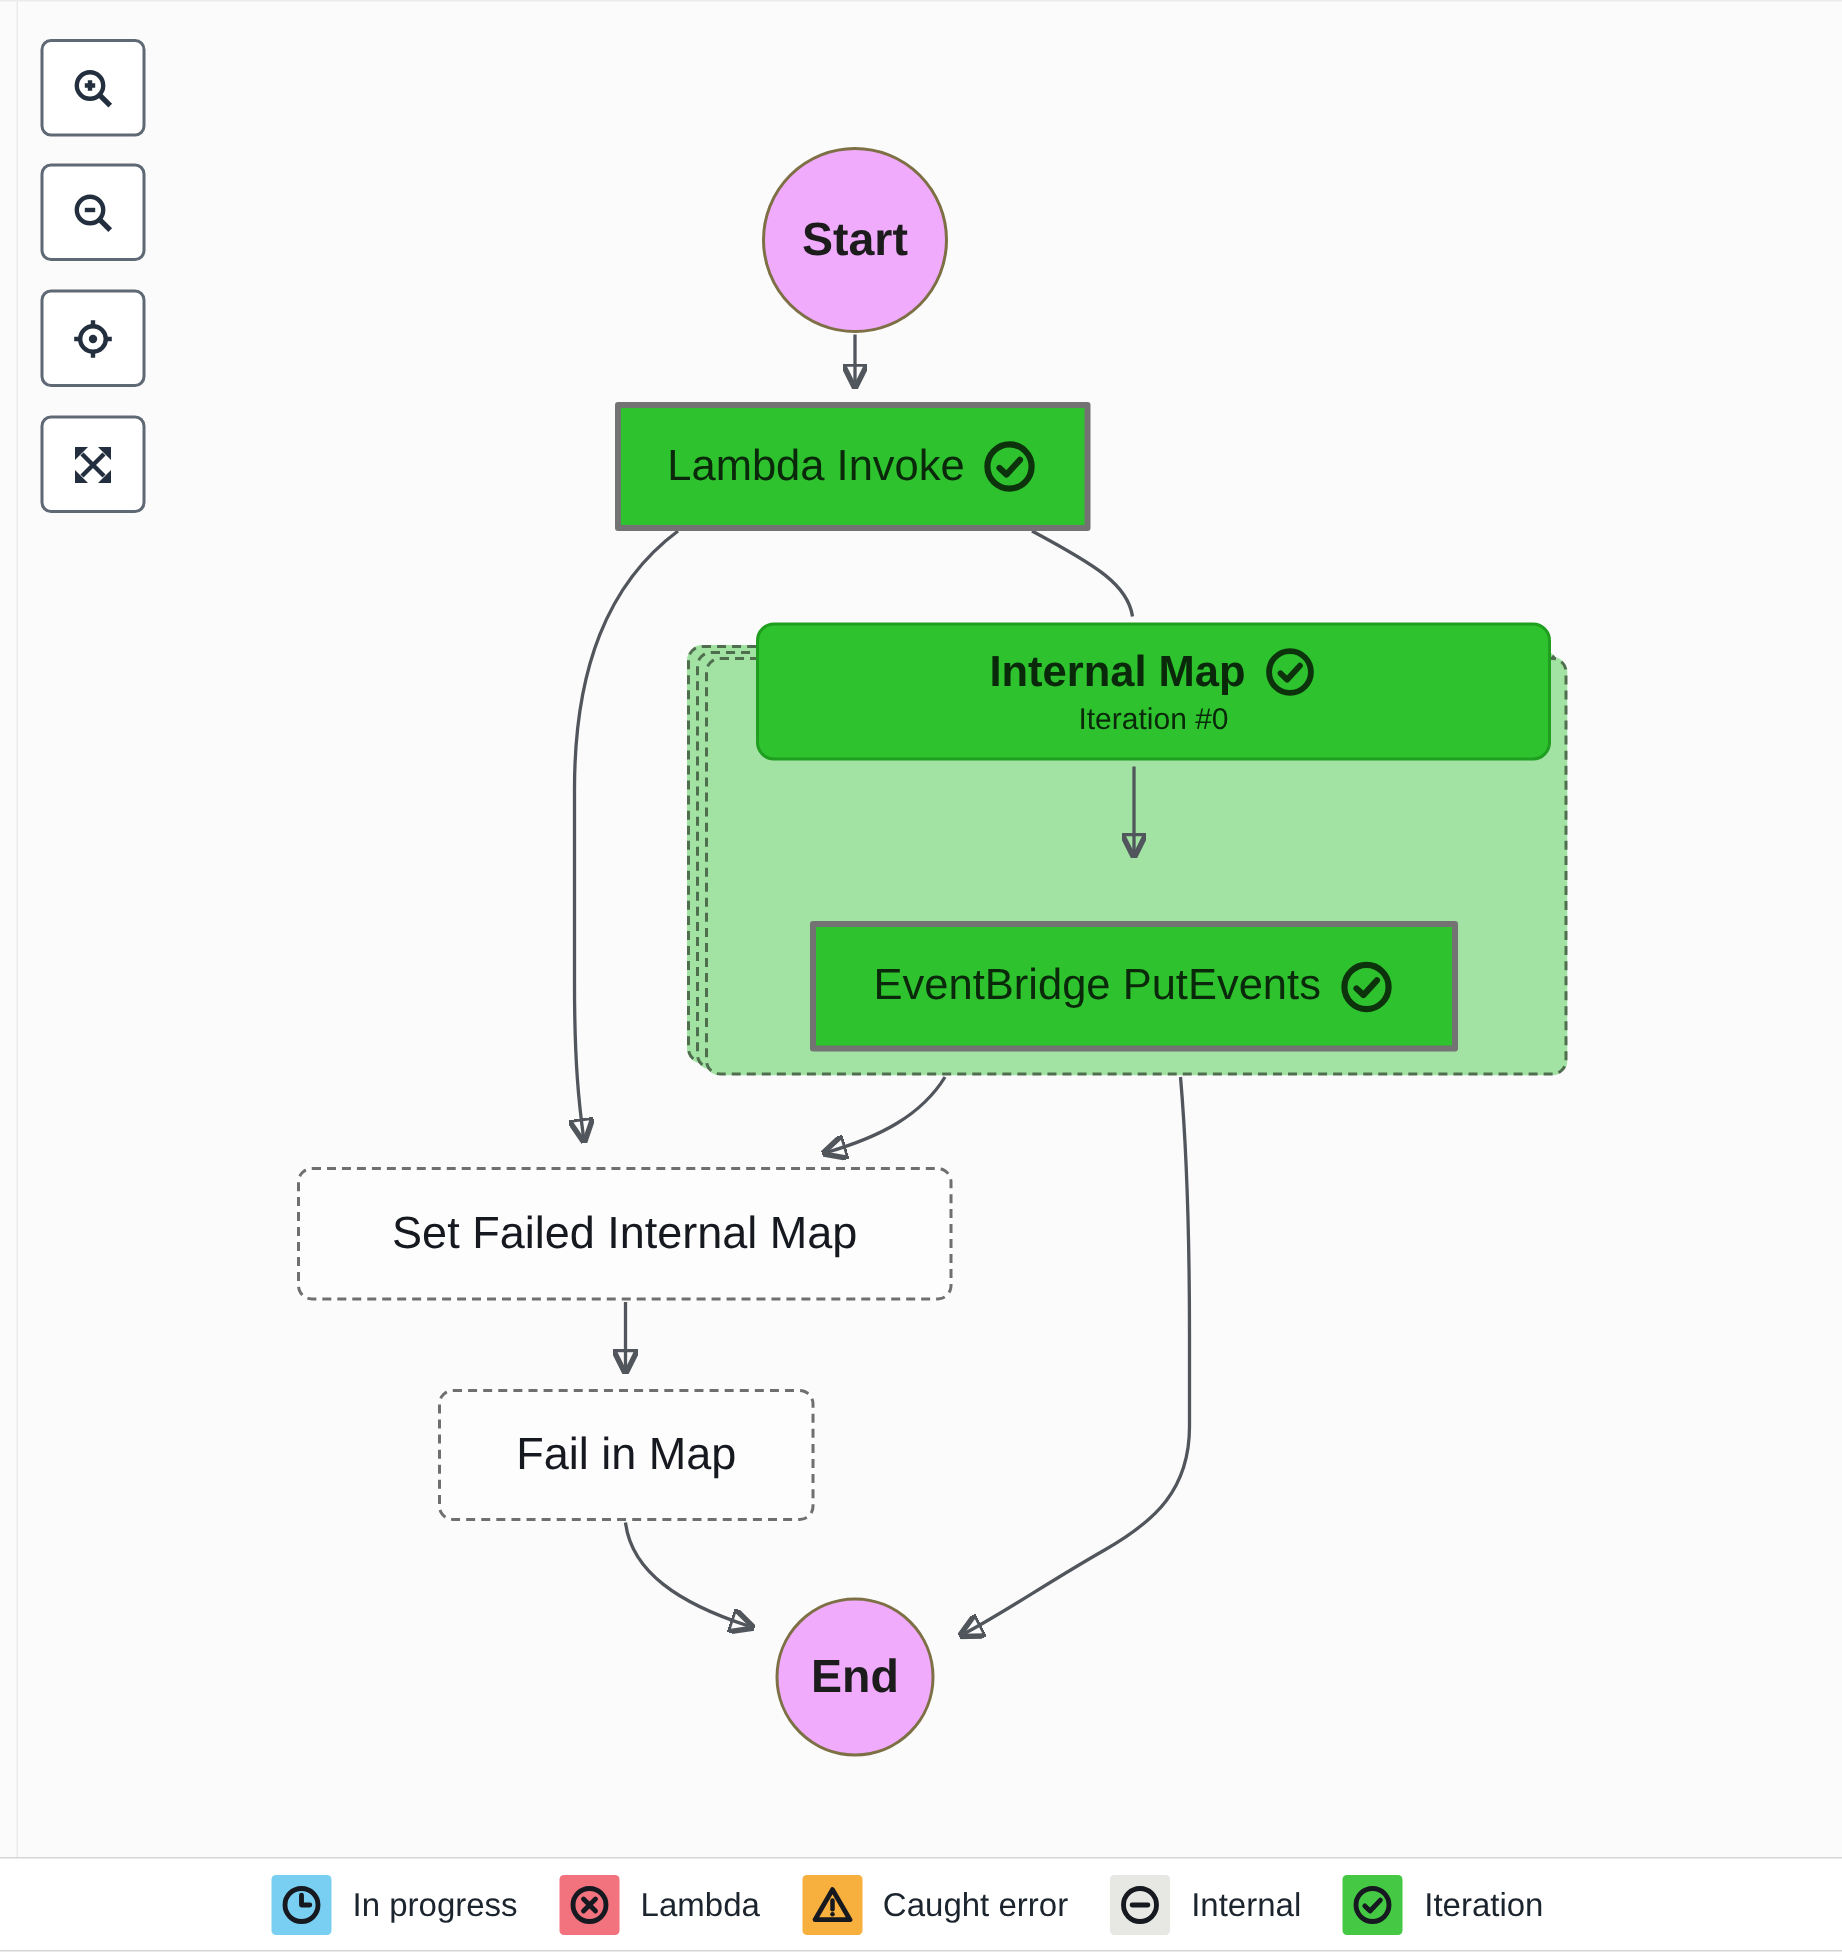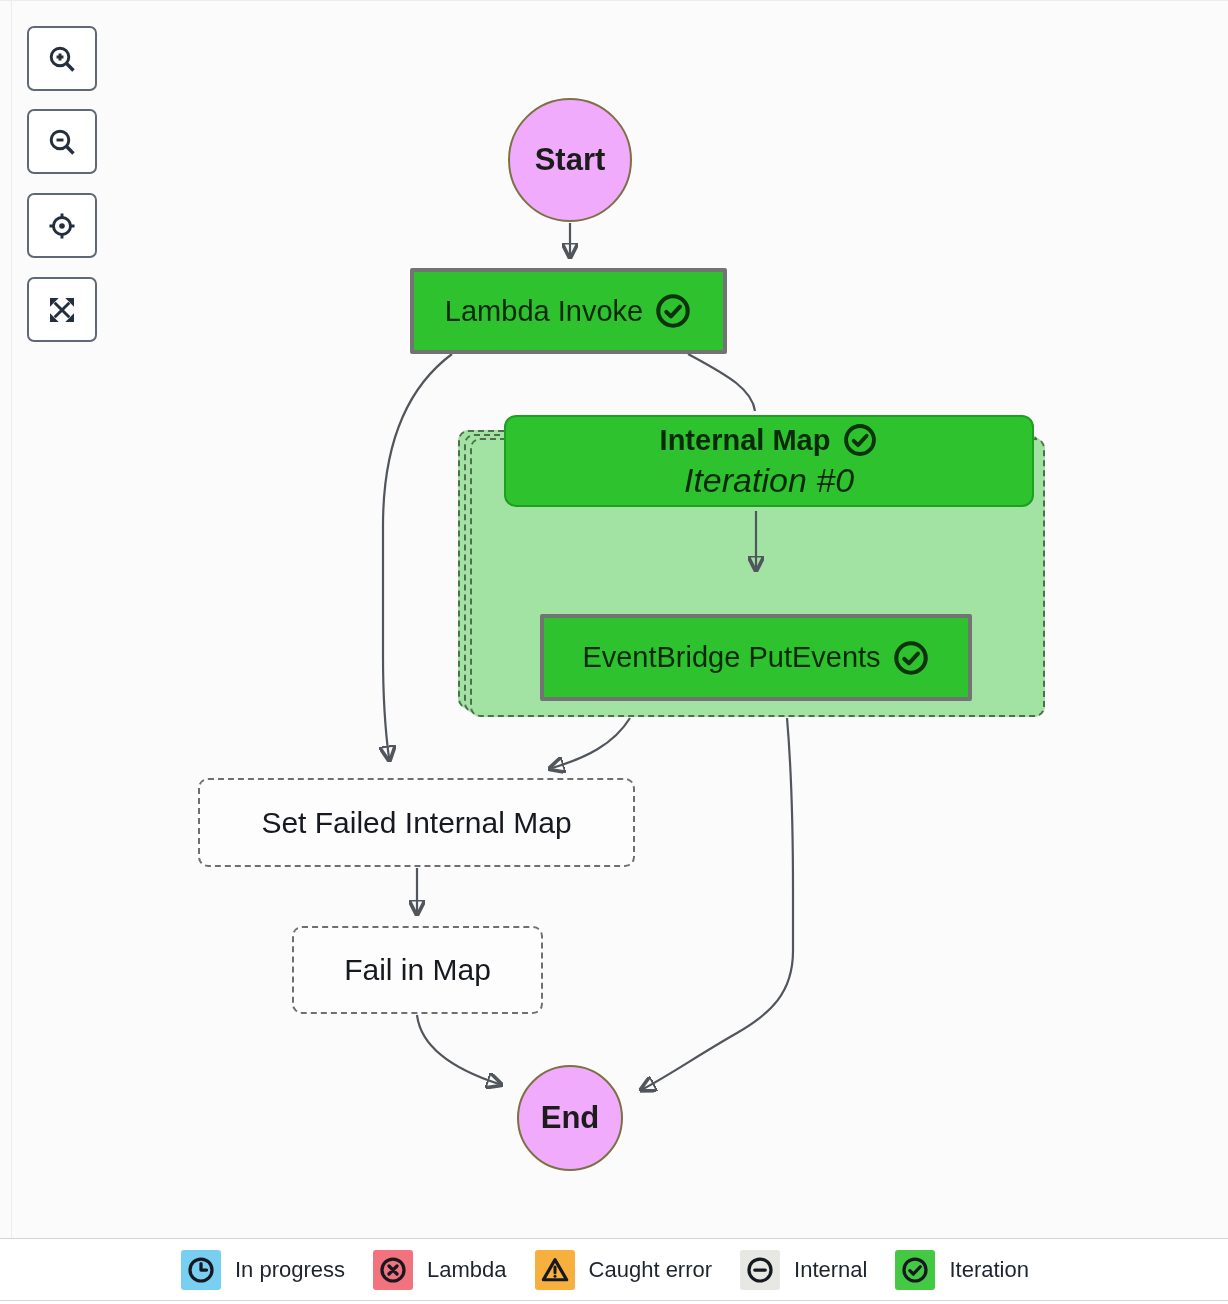--- a/index.html
+++ b/index.html
@@ -31,21 +31,21 @@
   .check-badge path{fill:none;stroke:#0d330d;stroke-width:2.6;stroke-linecap:round;stroke-linejoin:round;}
   
   .map-layer{position:absolute;width:575px;height:279px;background:#a2e3a4;
              border:2px dashed #4e6e4e;border-radius:10px;box-sizing:border-box;}
   .map-header{position:absolute;left:492px;top:414px;width:530px;height:92px;
               background:#2ec22e;border:2px solid #1f9e1f;border-radius:12px;
               box-sizing:border-box;display:flex;flex-direction:column;align-items:center;
               justify-content:center;gap:3px;color:#0a280a;cursor:pointer;margin-left:12px;}
   .map-header .row1{display:flex;align-items:center;gap:12px;font-weight:bold;font-size:29px;}
   .map-header .row1 .check-badge{width:36px;height:36px;}
-  .map-header .row2{font-size:34px;font-style:italic;}
+  .map-header .row2{font-size:20px;}
   
   .legend{position:absolute;left:0;top:1238px;width:1228px;height:63px;background:#ffffff;
           border-top:1px solid #d5d5d5;border-bottom:1px solid #d5d5d5;box-sizing:border-box;
           display:flex;align-items:center;padding-left:181px;gap:28px;}
   .legend-item{display:flex;align-items:center;gap:14px;font-size:22px;color:#1c242e;}
   .legend-swatch{width:40px;height:40px;border-radius:3px;display:flex;align-items:center;
                  justify-content:center;flex:0 0 auto;}
   .legend-swatch svg{width:30px;height:30px;stroke:#16191f;fill:none;stroke-width:2.6;
                      stroke-linecap:round;stroke-linejoin:round;}
   .sw-inprogress{background:#79cff1;}

